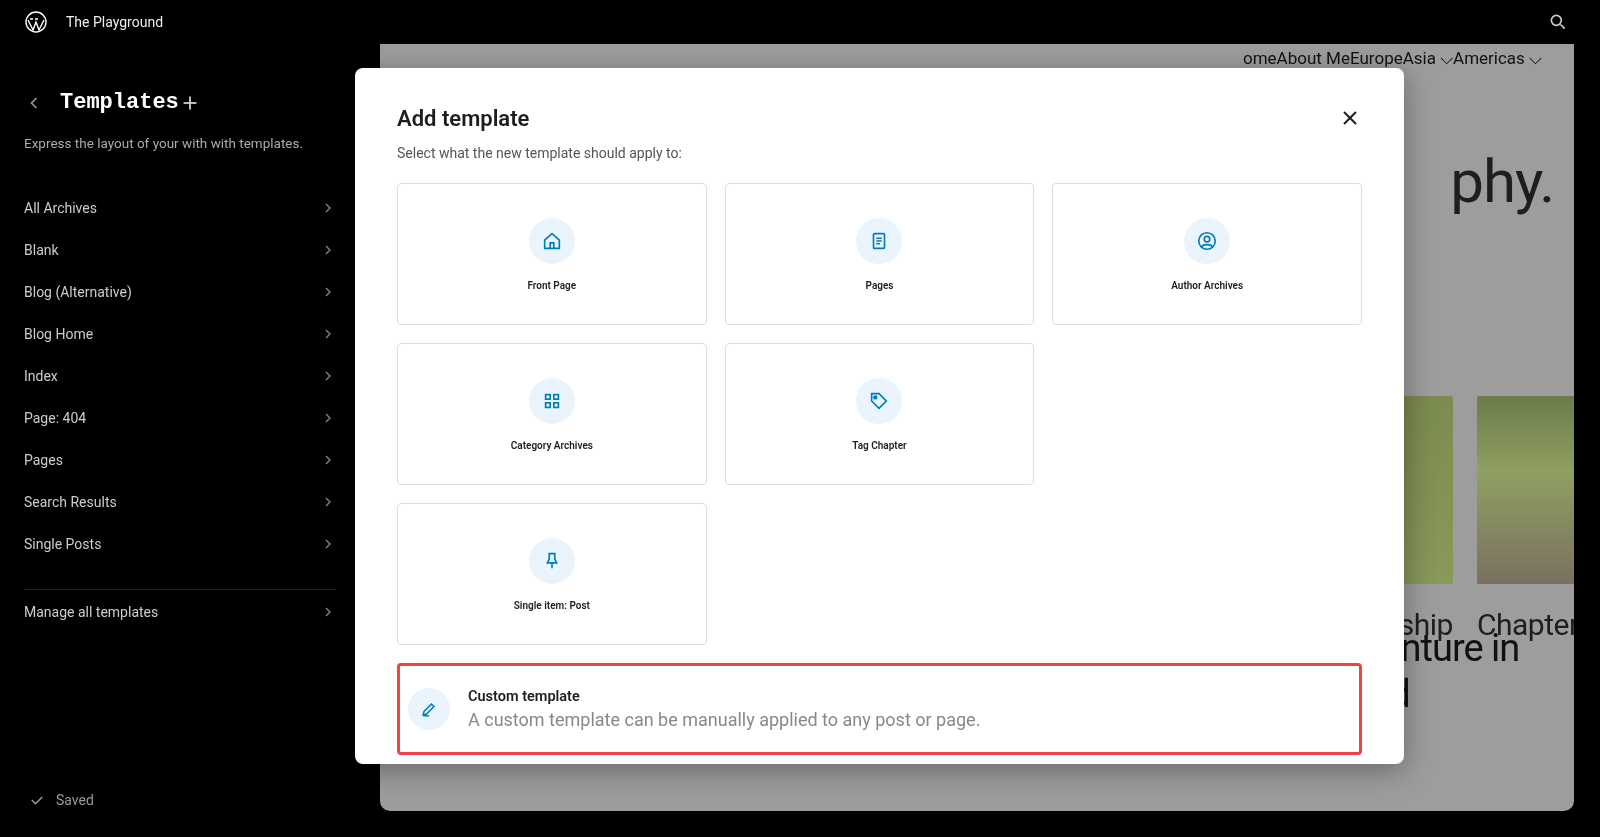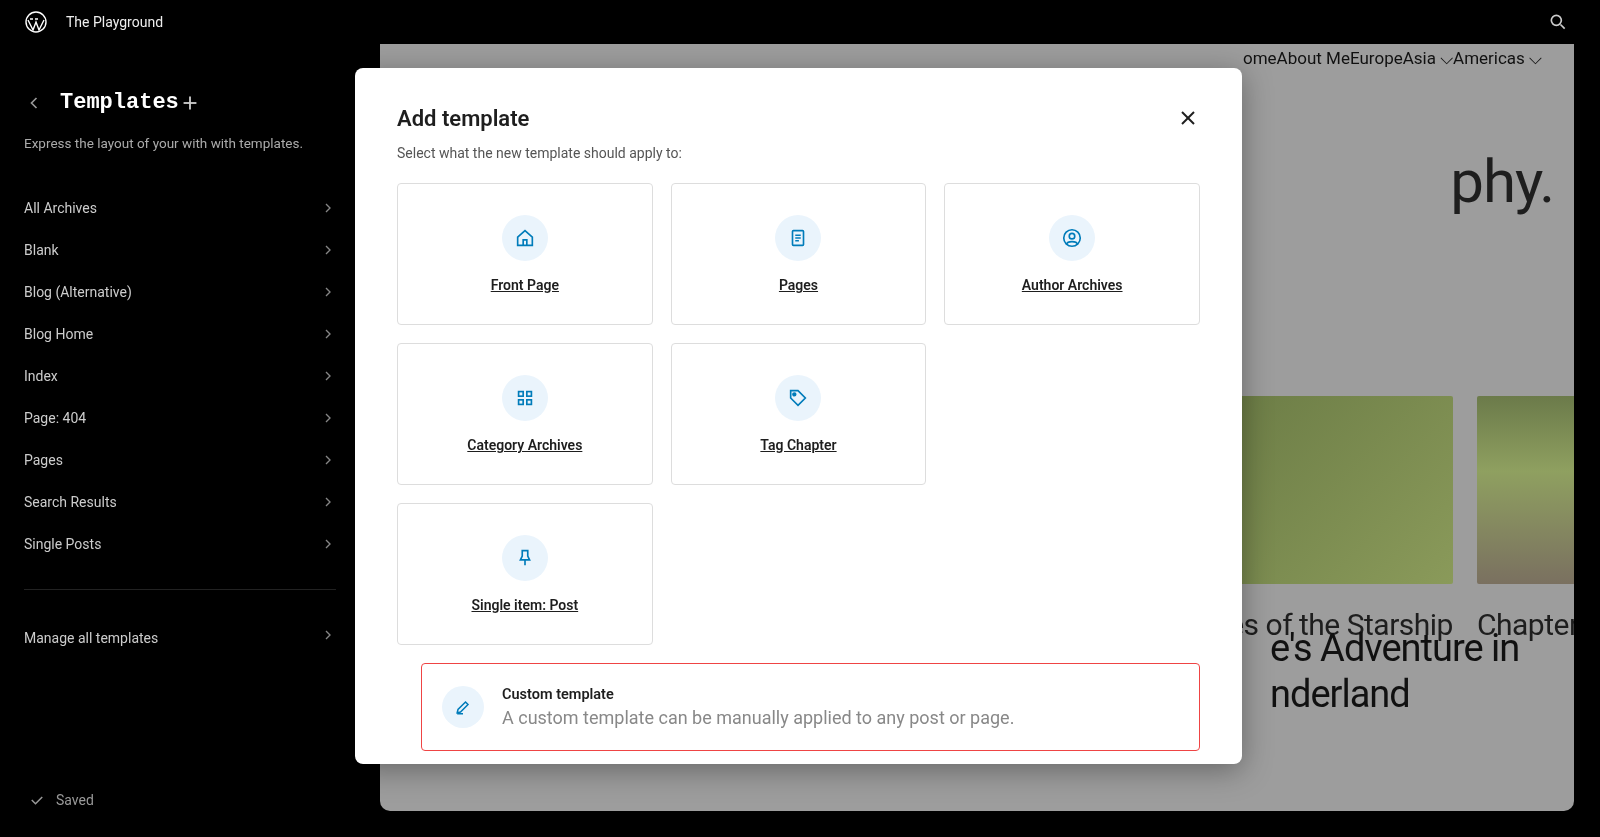--- a/index.html
+++ b/index.html
@@ -90,21 +90,21 @@
   }
   .sidebar-list li .chev {
     width: 16px; height: 16px; color: #888;
   }
   .sidebar-divider {
     border: none;
     border-top: 1px solid #222;
     margin: 24px 0 14px 0;
   }
   .sidebar-manage {
-    display: flex; align-items: flex-end; justify-content: space-between;
+    display: flex; align-items: flex-start; justify-content: space-between;
     height: 42px; font-size: 14px; color: #ccc; cursor: pointer;
   }
   .sidebar-saved {
     position: absolute;
     bottom: 28px; left: 28px;
     display: flex; align-items: center;
     color: #999; font-size: 14px; text-align: center;
   }
   .sidebar-saved svg { width: 18px; height: 18px; margin-right: 10px; }
 
@@ -160,21 +160,21 @@
     overflow: hidden;
     white-space: nowrap;
     text-overflow: clip;
   }
 
   
   .modal {
     position: absolute;
     top: 68px;
     left: 355px;
-    width: 887px;
+    width: 1049px;
     height: 696px;
     background: #fff;
     border-radius: 8px;
     box-shadow: 0 6px 30px rgba(0,0,0,0.35);
     padding: 38px 42px 30px 42px;
     z-index: 10;
     overflow: hidden;
   }
   .modal-header {
     display: flex; justify-content: space-between; align-items: flex-start;
@@ -208,35 +208,34 @@
     width: 46px; height: 46px;
     border-radius: 50%;
     background: #eaf4fc;
     display: flex; align-items: center; justify-content: center;
     margin-bottom: 16px;
   }
   .template-card .icon-circle svg {
     width: 22px; height: 22px; color: #007cba;
   }
   .template-card .label {
-    font-size: 14px; font-weight: 600; color: #1e1e1e; text-decoration: underline;
+    font-size: 10px; font-weight: 600; color: #1e1e1e;
   }
   .single-row {
     display: grid;
     grid-template-columns: repeat(3, 1fr);
     gap: 18px;
     margin-bottom: 18px;
   }
   .custom-card {
-    border: 1px solid #ef4444;
+    border: 3px solid #ef4444;
     border-radius: 4px;
-    padding: 22px 20px;
+    padding: 22px 8px;
     display: flex; align-items: center;
     cursor: pointer;
-    margin-left: 24px;
   }
   .custom-card .icon-circle {
     width: 42px; height: 42px; border-radius: 50%;
     background: #eaf4fc;
     display: flex; align-items: center; justify-content: center;
     margin-right: 18px;
     flex-shrink: 0;
   }
   .custom-card .icon-circle svg { width: 20px; height: 20px; color: #007cba; }
   .custom-card .text .title {

